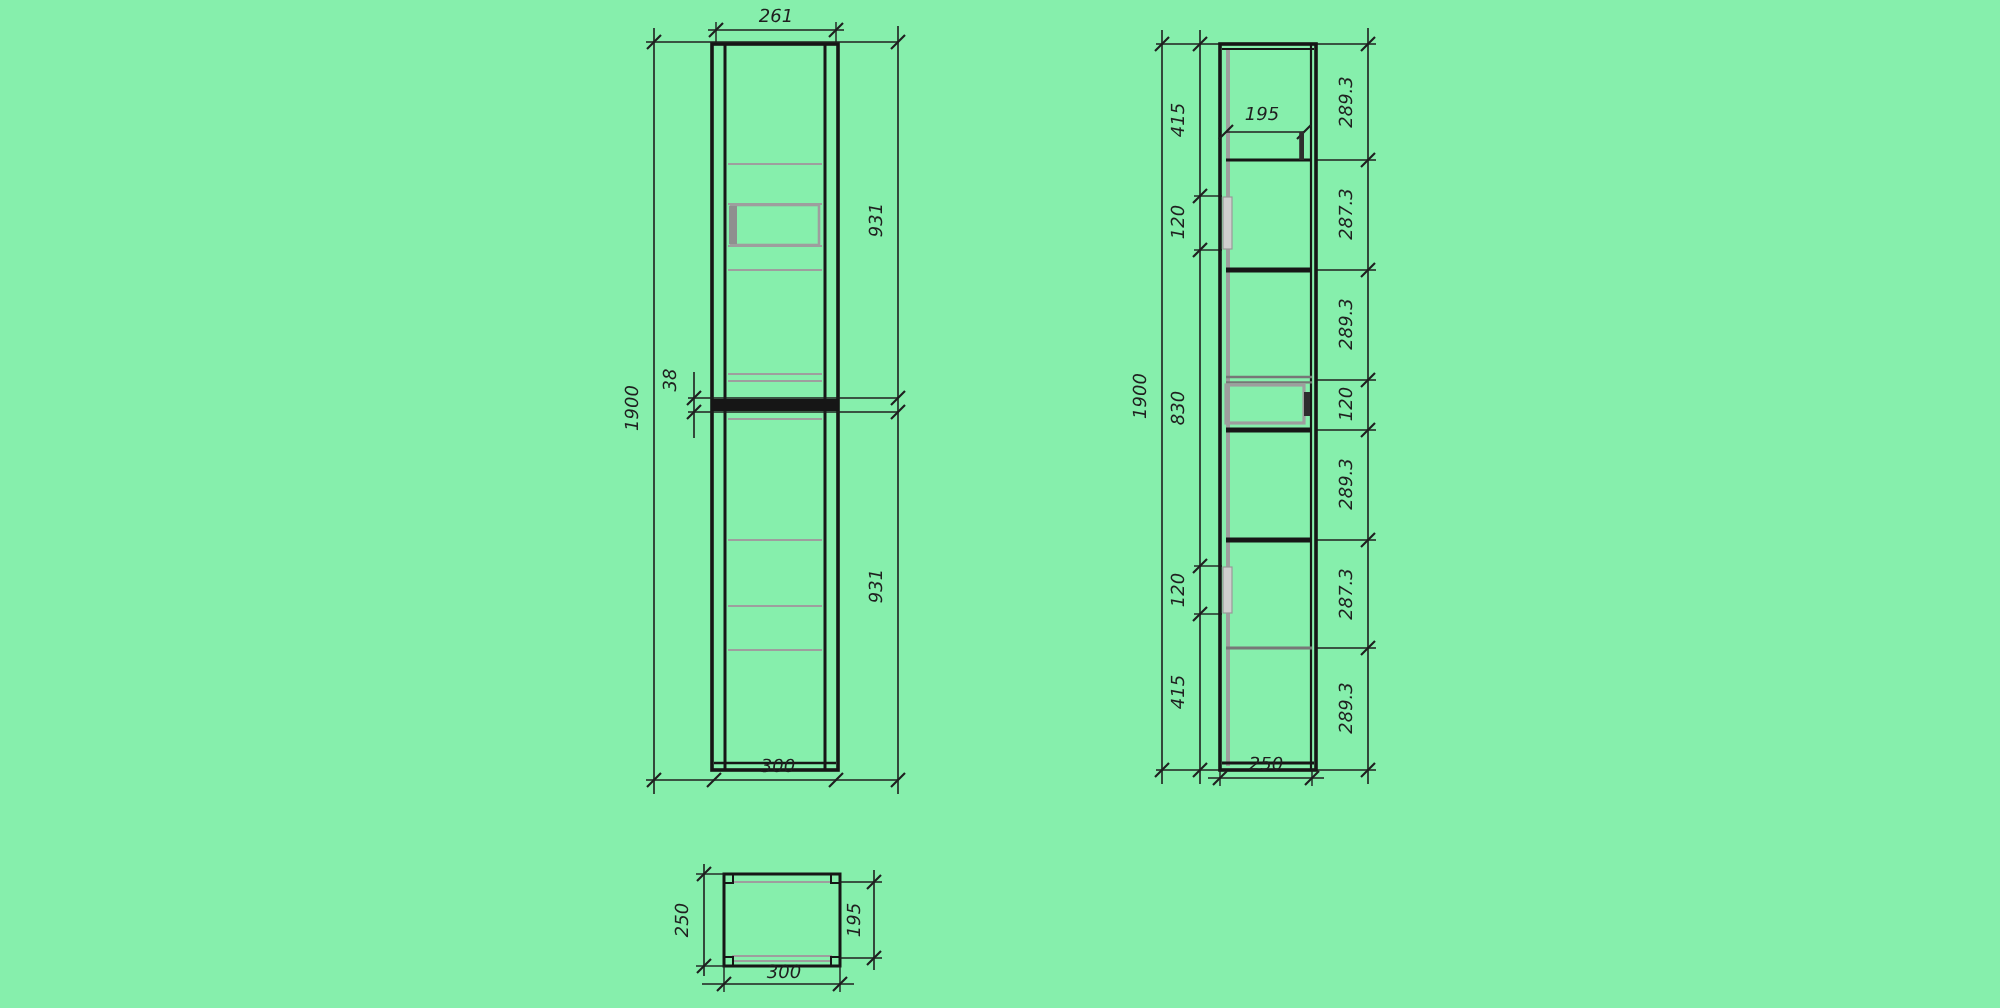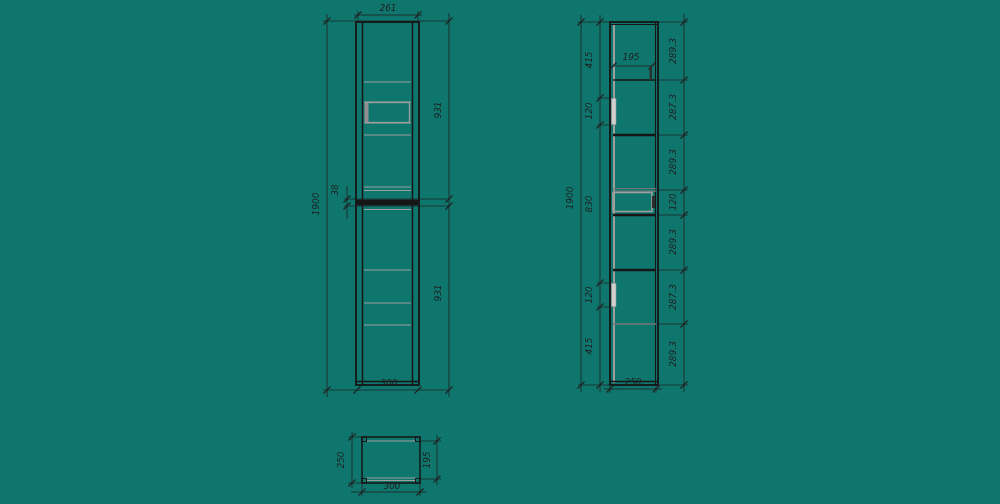--- a/index.html
+++ b/index.html
@@ -1,16 +1,16 @@
 <!DOCTYPE html>
 <html><head>
 <meta charset="utf-8">
 <style>
   html,body{margin:0;padding:0;background:#ffffff;}
-  .stage{position:relative;width:1000px;height:504px;background:#0f766e;overflow:hidden;}
+  .stage{position:relative;width:1000px;height:504px;background:#86efac;overflow:hidden;}
   svg{display:block;}
   .dim{font:italic 9px "DejaVu Sans", sans-serif;fill:#1f1f1f;text-anchor:middle;}
   .dimline{stroke:#1f1f1f;stroke-width:0.8;fill:none;}
   .extline{stroke:#1f1f1f;stroke-width:0.7;fill:none;}
   .tick{stroke:#1f1f1f;stroke-width:1.1;}
   .outline{stroke:#161616;fill:none;}
   .lite{stroke:#9e9e9e;fill:none;}
   .mid{stroke:#777777;fill:none;}
 </style>
 </head>

